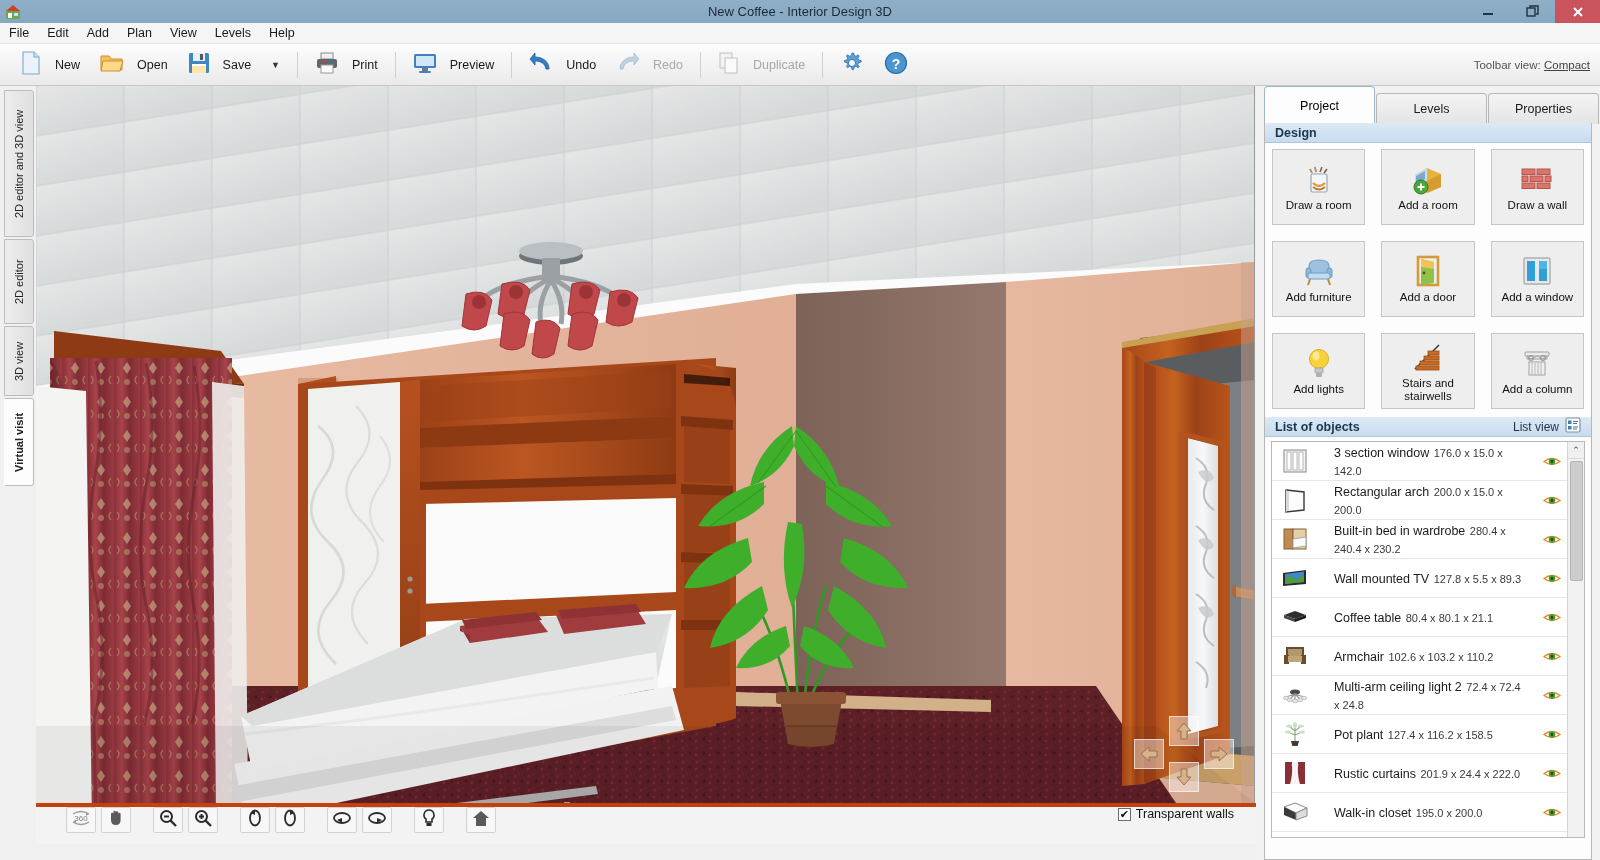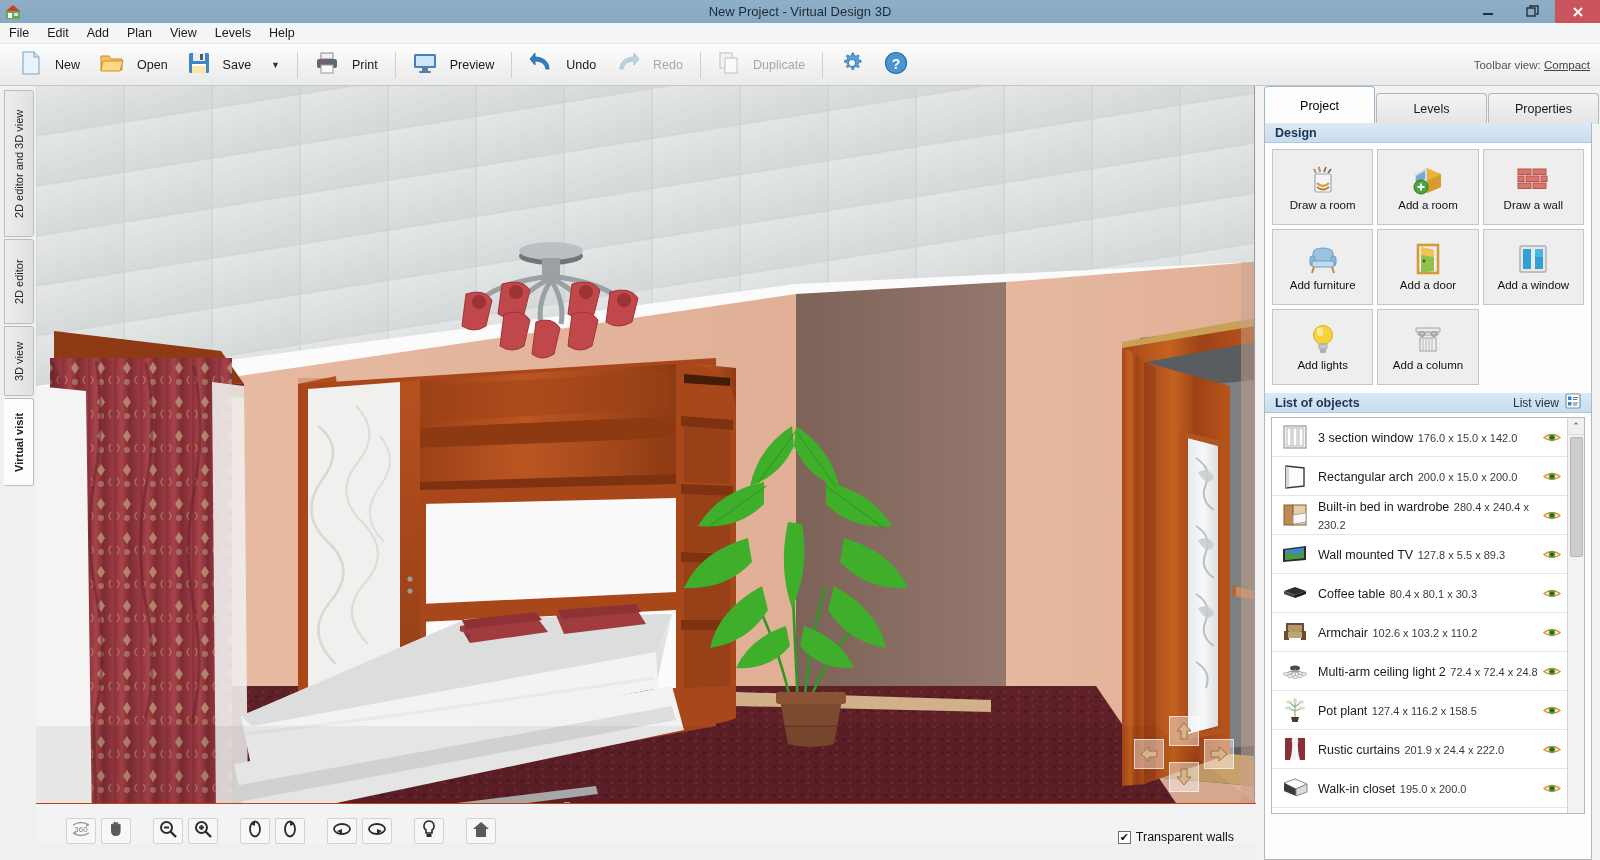--- a/index.html
+++ b/index.html
@@ -94,22 +94,22 @@
     position: absolute; width: 30px; height: 30px;
     background: rgba(255,255,255,0.42);
     border: 1px solid rgba(255,255,255,0.6);
     display: flex; align-items: center; justify-content: center;
     color: #b58a62; font-size: 20px; line-height: 1;
   }
 
   
   .bottombar {
     position: absolute; left: 36px; top: 803px; width: 1220px; height: 41px;
-    background: #f3f3f3; border-top: 1px solid #c2410c;
-    display: flex; align-items: flex-end; padding-left: 30px; gap: 5px;
+    background: #f3f3f3; border-top: 4px solid #c2410c;
+    display: flex; align-items: flex-start; padding-left: 30px; gap: 5px;
   }
   .bb-btn {
     width: 30px; height: 26px; border: 1px solid #d2d2d2; background: #f7f7f7;
     border-radius: 2px; display: flex; align-items: center; justify-content: center;
     cursor: default;
   }
   .bb-gap { width: 12px; }
   .bb-right {
     margin-left: auto; margin-right: 22px; display: flex; align-items: center;
     gap: 5px; font-size: 12.5px; color: #111;
@@ -144,21 +144,21 @@
     height: 20px; background: linear-gradient(to bottom,#dce9f5,#c8dcee);
     border-bottom: 1px solid #b0c6da;
     display: flex; align-items: center; padding: 0 10px;
     font-size: 12.5px; font-weight: bold; color: #1a3550;
   }
   .sect-header .right {
     margin-left: auto; font-weight: normal; display: flex;
     align-items: center; gap: 6px; font-size: 12px; color: #22364a;
   }
   .design-grid {
-    display: grid; grid-template-columns: repeat(3, 1fr); gap: 4px;
+    display: grid; grid-template-columns: repeat(3, 1fr); gap: 16px;
     padding: 6px 7px 8px 7px;
   }
   .dcell {
     height: 76px; background: #eeeeee; border: 1px solid #c6c6c6;
     display: flex; flex-direction: column; align-items: center;
     justify-content: center; gap: 3px; cursor: default;
   }
   .dcell-label {
     font-size: 11.5px; color: #111; text-align: center; line-height: 13px;
   }
@@ -166,21 +166,21 @@
 
   
   .objlist {
     position: relative; height: 397px; margin: 4px 6px 0 6px;
     border: 1px solid #b9b9b9; background: #fff; overflow: hidden;
     display: flex;
   }
   .objlist-inner { flex: 1; overflow: hidden; }
   .orow {
     display: flex; align-items: center; height: 39px;
-    border-bottom: 1px solid #e6e6e6; padding: 0 4px 0 6px; cursor: default;
+    border-bottom: 1px solid #e6e6e6; padding: 0 4px 0 6px; cursor: default; gap: 16px;
   }
   .othumb {
     width: 34px; height: 30px; flex: none; display: flex;
     align-items: center; justify-content: center; margin-right: 6px;
   }
   .otext { flex: 1; min-width: 0; }
   .oname {
     font-size: 12.5px; color: #1a1a1a; white-space: nowrap;
     overflow: hidden; text-overflow: ellipsis; line-height: 15px;
   }
@@ -207,21 +207,21 @@
 
   <div class="titlebar">
     <div class="title-icon">
       <svg width="16" height="16" viewBox="0 0 16 16">
         <rect x="1" y="6" width="14" height="9" fill="#6aa84f"></rect>
         <polygon points="8,1 15,7 1,7" fill="#cc4125"></polygon>
         <rect x="3" y="9" width="4" height="5" fill="#fff"></rect>
         <rect x="9" y="9" width="4" height="3" fill="#cfe2f3"></rect>
       </svg>
     </div>
-    <div class="title-text">New Project - Virtual Design 3D</div>
+    <div class="title-text">New Coffee - Interior Design 3D</div>
     <div class="win-btns">
       <div class="win-btn">
         <svg width="12" height="12" viewBox="0 0 12 12">
             <rect x="1" y="7" width="10" height="2" fill="#22303c"></rect>
           </svg>
       </div>
       <div class="win-btn">
         <svg width="14" height="14" viewBox="0 0 14 14">
           <rect x="1" y="3" width="8" height="8" fill="none" stroke="#22303c" stroke-width="1.4"></rect>
           <path d="M4 3 V1 H12 V9 H10" fill="none" stroke="#22303c" stroke-width="1.4"></path>
@@ -848,20 +848,34 @@
             <svg width="26" height="32" viewBox="0 0 26 32">
               <circle cx="13" cy="12" r="9.5" fill="#f8d23a" stroke="#d8ae20" stroke-width="1"></circle>
               <ellipse cx="10" cy="9" rx="3.4" ry="4.4" fill="#fdeb9a" opacity="0.9"></ellipse>
               <rect x="9" y="21" width="8" height="5" rx="1" fill="#c8c8c8" stroke="#9a9a9a" stroke-width="0.8"></rect>
               <rect x="10" y="26" width="6" height="4" rx="1" fill="#b0b0b0"></rect>
             </svg>
           </span>
           <span class="dcell-label">Add lights</span>
         </div>
 
+        <div class="dcell">
+          <span class="dcell-icon">
+            <svg width="32" height="28" viewBox="0 0 32 28">
+              <path d="M3 26 L27 2" stroke="#3a3a3a" stroke-width="1.6" fill="none"></path>
+              <g fill="#c86a22" stroke="#9a4d15" stroke-width="0.8">
+                <rect x="16" y="8" width="11" height="4"></rect>
+                <rect x="12" y="13" width="15" height="4"></rect>
+                <rect x="8" y="18" width="19" height="4"></rect>
+                <rect x="4" y="23" width="23" height="4"></rect>
+              </g>
+            </svg>
+          </span>
+          <span class="dcell-label">Stairs and stairwells</span>
+        </div>
 
         <div class="dcell">
           <span class="dcell-icon">
             <svg width="32" height="30" viewBox="0 0 32 30">
               <rect x="4" y="4" width="24" height="4" rx="1" fill="#eaeaea" stroke="#a0a0a0" stroke-width="1"></rect>
               <path d="M6 8 q4 5 10 0 q6 5 10 0 v3 H6z" fill="#f2f2f2" stroke="#a0a0a0" stroke-width="1"></path>
               <circle cx="10" cy="10" r="2.4" fill="none" stroke="#9a9a9a" stroke-width="1.1"></circle>
               <circle cx="22" cy="10" r="2.4" fill="none" stroke="#9a9a9a" stroke-width="1.1"></circle>
               <rect x="8" y="14" width="16" height="13" fill="#f0f0f0" stroke="#a0a0a0" stroke-width="1"></rect>
               <path d="M11 15 V27 M14 15 V27 M17 15 V27 M20 15 V27" stroke="#b6b6b6" stroke-width="1"></path>
@@ -976,21 +990,21 @@
           <div class="orow">
             <span class="othumb">
               <svg width="28" height="26" viewBox="0 0 28 26">
                 <polygon points="3,11 14,7 25,11 14,15" fill="#2e2e2e"></polygon>
                 <polygon points="3,11 14,15 14,18 3,14" fill="#454545"></polygon>
                 <polygon points="25,11 14,15 14,18 25,14" fill="#1c1c1c"></polygon>
               </svg>
             </span>
             <span class="otext">
               <span class="oname">Coffee table</span>
-              <span class="odim">80.4 x 80.1 x 30.3</span>
+              <span class="odim">80.4 x 80.1 x 21.1</span>
             </span>
             <span class="oeye">
               <svg width="18" height="13" viewBox="0 0 18 13">
                 <path d="M1 6.5 q8 -6 16 0 q-8 6 -16 0z" fill="#fff" stroke="#e08a2a" stroke-width="1.4"></path>
                 <circle cx="9" cy="6.5" r="3.3" fill="#4f9c3a"></circle>
                   <circle cx="9" cy="6.5" r="1.4" fill="#1f4d15"></circle>
               </svg>
             </span>
           </div>
 

